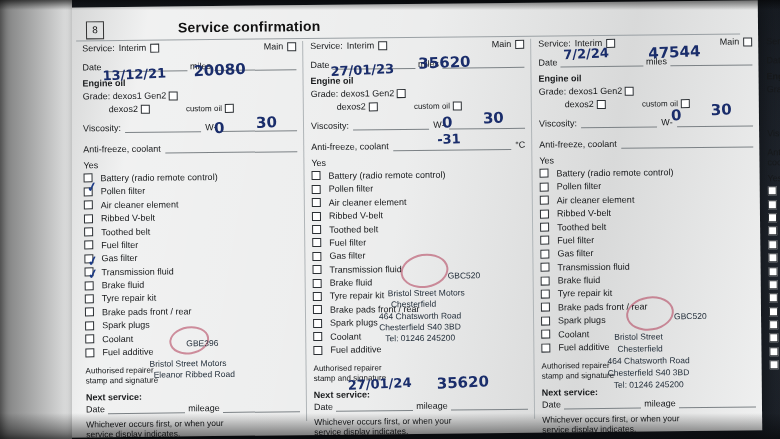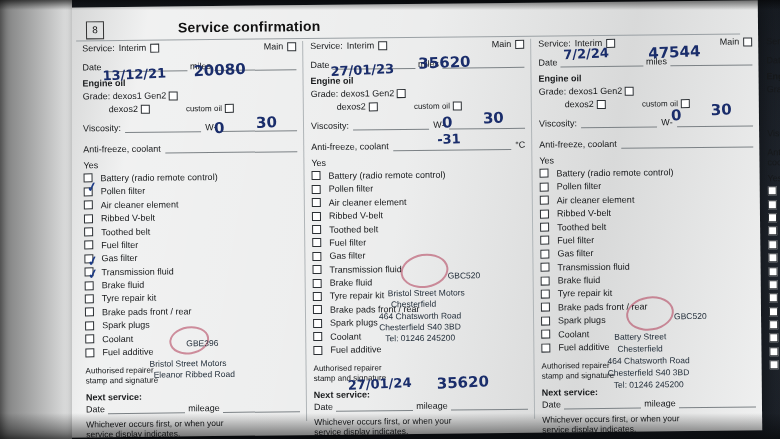--- a/index.html
+++ b/index.html
@@ -594,21 +594,21 @@
   <div class="dealer" style="left:324px;top:329px;">Tel: 01246 245200</div>
   <div class="hw md" style="left:286px;top:372px;">27/01/24</div>
   <div class="hw lg" style="left:375px;top:370px;">35620</div>
 
   <div class="hw md" style="left:505px;top:44px;">7/2/24</div>
   <div class="hw lg" style="left:590px;top:42px;">47544</div>
   <div class="hw lg" style="left:612px;top:105px;">0</div>
   <div class="hw lg" style="left:652px;top:100px;">30</div>
   <div class="stamp" style="left:565px;top:295px;"></div>
   <div class="dealer" style="left:613px;top:310px;">GBC520</div>
-  <div class="dealer" style="left:553px;top:330px;">Battery Street</div>
+  <div class="dealer" style="left:553px;top:330px;">Bristol Street</div>
   <div class="dealer" style="left:556px;top:342px;">Chesterfield</div>
   <div class="dealer" style="left:546px;top:354px;">464 Chatsworth Road</div>
   <div class="dealer" style="left:546px;top:366px;">Chesterfield  S40 3BD</div>
   <div class="dealer" style="left:552px;top:378px;">Tel: 01246 245200</div>
 
 </div>
 
 <div class="page2"></div>
 <div class="shadowtop"></div>
 <div class="shadowbot"></div>

